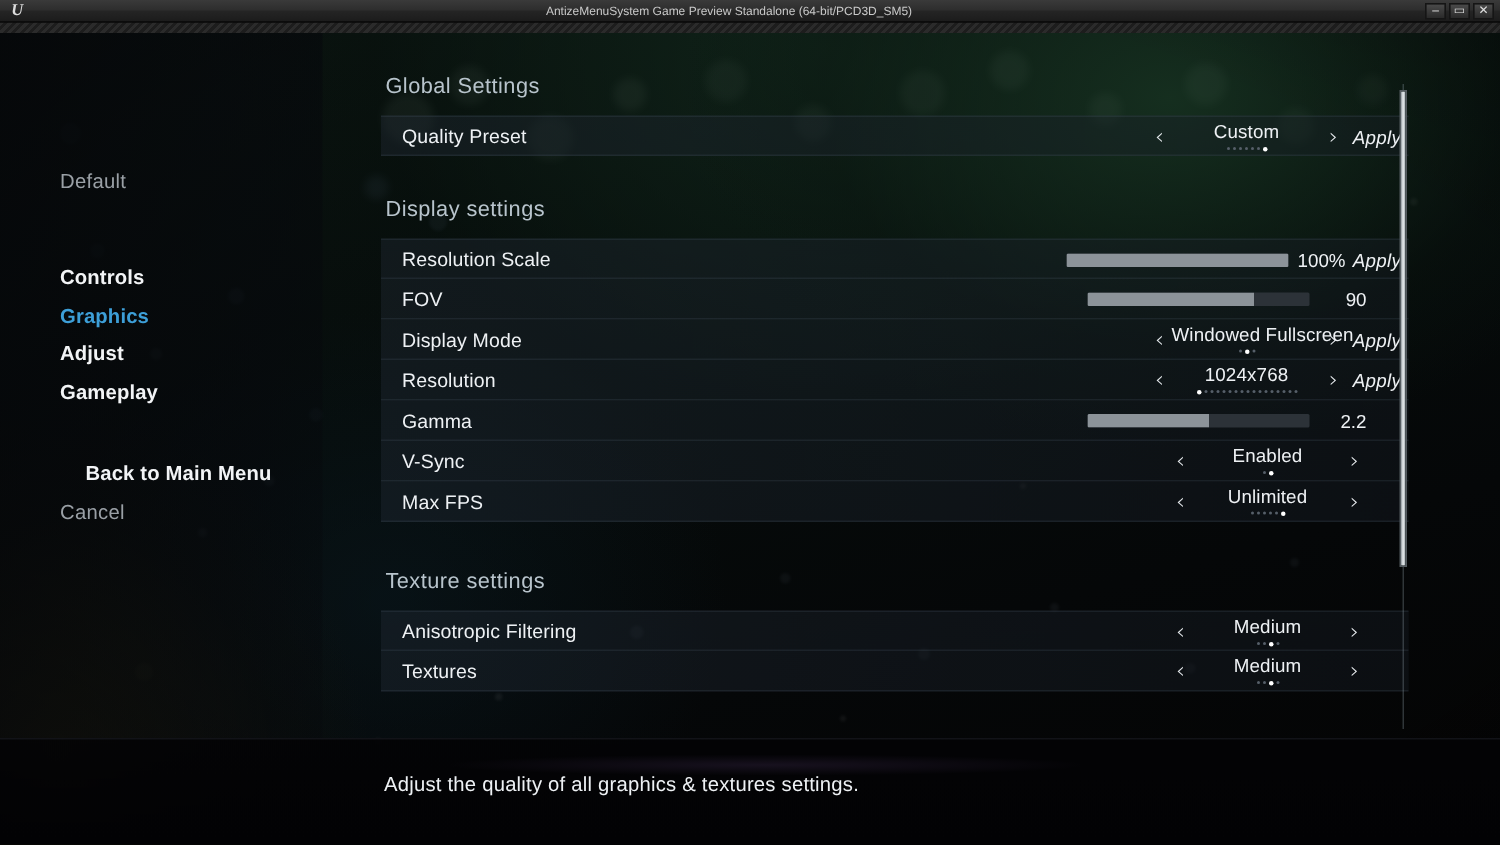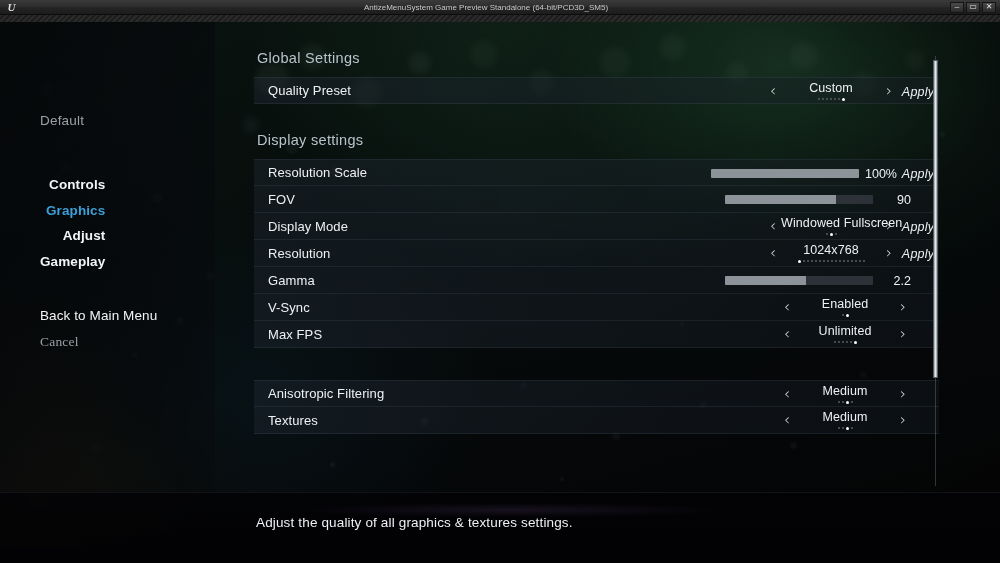--- a/index.html
+++ b/index.html
@@ -59,32 +59,32 @@
 
   
   .sidebar {
     position:absolute; top:22px; left:0; width:215px; height:470px; z-index:10;
     background:linear-gradient(100deg, rgba(5,6,9,0.80) 0%, rgba(6,8,12,0.62) 70%, rgba(6,8,12,0.30) 100%);
   }
   .sb-default {
     position:absolute; left:40px; top:91px; font-size:13.5px; color:#9aa0a6;
     letter-spacing:0.2px;
   }
-  .sb-list { position:absolute; left:40px; top:155px;text-align:right; }
+  .sb-list { position:absolute; left:40px; top:155px; }
   .sb-item {
     font-size:13.5px; color:#f2f4f6; font-weight:bold; margin-bottom:10.5px;
     letter-spacing:0.1px; cursor:pointer;
   }
   .sb-item.active { color:#3d9fd8; }
   .sb-bottom { position:absolute; left:40px; top:286px; }
   .sb-back {
-    font-size:13.5px; color:#f2f4f6; font-weight:normal; margin-bottom:11px;
-    letter-spacing:0.1px; cursor:pointer;
-  }
-  .sb-cancel { font-size:13.5px; color:#9aa0a6; letter-spacing:0.2px; cursor:pointer;font-family:Liberation Serif, serif; }
+    font-size:13.5px; color:#f2f4f6; font-weight:bold; margin-bottom:11px;
+    letter-spacing:0.1px; cursor:pointer;margin-left:17px;
+  }
+  .sb-cancel { font-size:13.5px; color:#9aa0a6; letter-spacing:0.2px; cursor:pointer; }
 
   
   .panel {
     position:absolute; top:22px; left:236px; width:706px; height:470px;
     z-index:12; overflow:hidden;
   }
   .panel-inner { position:absolute; top:0; left:0; width:706px; }
 
   .section-title {
     font-size:14.5px; color:#b8c4cc; letter-spacing:0.3px;
@@ -379,20 +379,21 @@
                 <div class="dot"></div>
                 <div class="dot"></div>
                 <div class="dot on"></div>
               </div>
             </div>
             <div class="arrow">›</div>
             <div style="width: 28px;"></div>
           </div>
         </div>
         <div class="sec-gap-2"></div>
+        <div class="section-title">Texture settings</div>
         <div class="row">
           <div class="row-label">Anisotropic Filtering</div>
           <div class="row-ctrl">
             <div class="arrow">‹</div>
             <div class="sel" style="width: 100px;">
               <div class="sel-val">Medium</div>
               <div class="dots">
                 <div class="dot"></div>
                 <div class="dot"></div>
                 <div class="dot on"></div>

